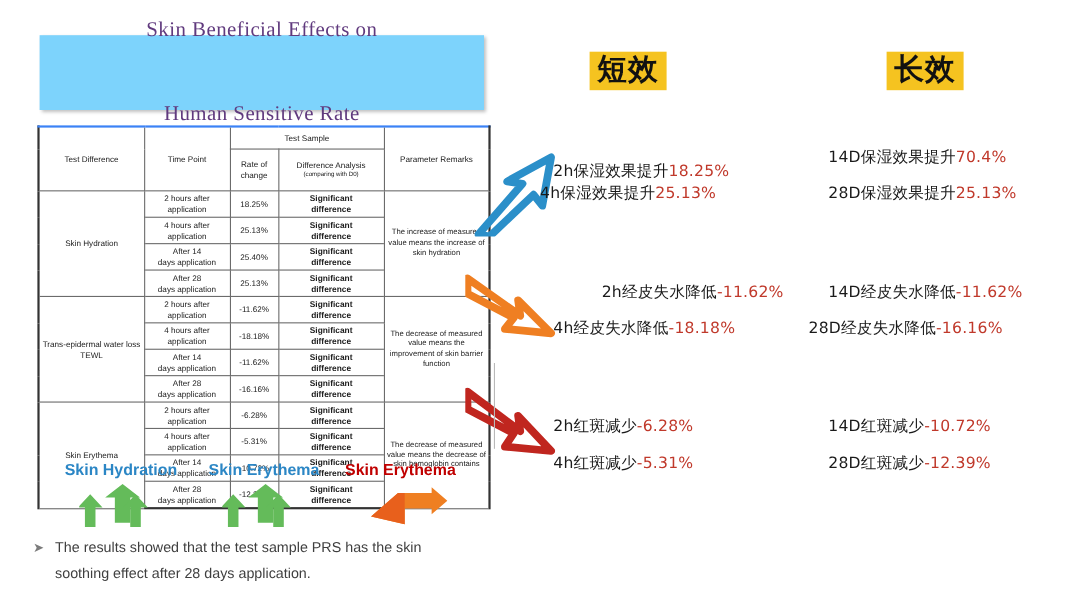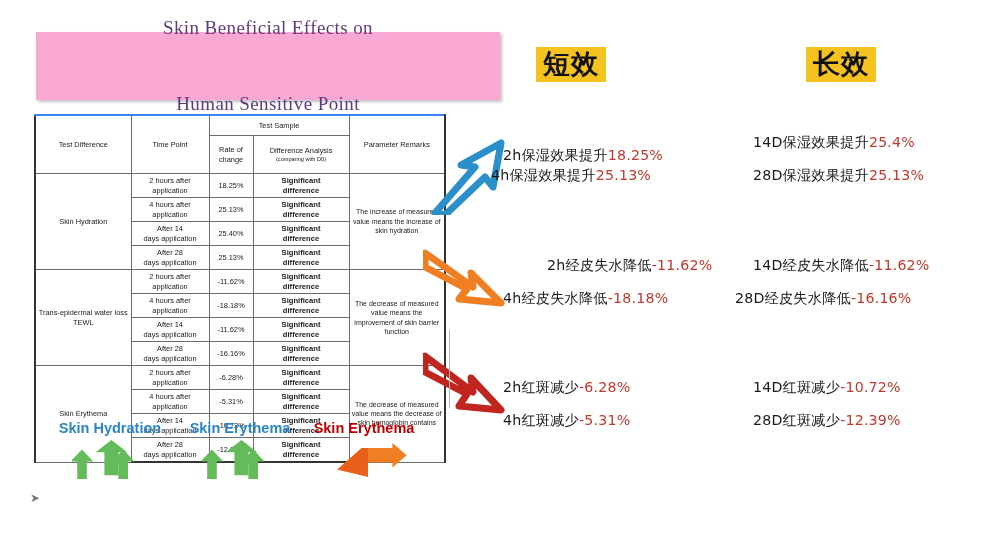--- a/index.html
+++ b/index.html
@@ -13,23 +13,23 @@
     position: relative;
     font-family: "Liberation Sans", "DejaVu Sans", sans-serif;
     overflow: hidden;
   }
 
   
   #title-banner {
     position: absolute;
     left: 36px;
     top: 32px;
-    width: 464px;
+    width: 404px;
     height: 68px;
-    background: #f9a8d4;
+    background: #7dd3fc;
     box-shadow: 2px 2px 3px rgba(0,0,0,0.25);
     display: flex;
     flex-direction: column;
     align-items: center;
     justify-content: center;
     gap: 48px;
   }
   #title-banner .tline {
     font-family: "Liberation Serif", "DejaVu Serif", serif;
     font-size: 19px;
@@ -141,21 +141,21 @@
     width: 1px;
     height: 78px;
     background: #b9b9b9;
   }
 </style>
 </head>
 <body>
 
 <div id="title-banner">
   <div class="tline">Skin Beneficial Effects on</div>
-  <div class="tline">Human Sensitive Point</div>
+  <div class="tline">Human Sensitive Rate</div>
 </div>
 
 <table id="result-table">
   <colgroup>
     <col style="width:96px">
     <col style="width:78px">
     <col style="width:44px">
     <col style="width:96px">
     <col style="width:96px">
   </colgroup>
@@ -343,20 +343,24 @@
   <div class="legend-icons">
     <svg width="86" height="40" viewBox="0 0 86 40">
       <path d="M16 26 L40 5 L70 5 L70 0 L84 12 L70 24 L70 19 L46 19 L46 33 Z" fill="#ef7f22" transform="translate(0,3) scale(1.02)"></path>
       <path d="M16 26 L40 5 L46 5 L46 33 Z" fill="#e8601c" transform="translate(0,3) scale(1.02)"></path>
     </svg>
   </div>
 </div>
 
 <div id="bullet-block">
   <div id="bullet-marker">➤</div>
+  <div id="bullet-text">
+    <div>The results showed that the test sample PRS has the skin</div>
+    <div>soothing effect after 28 days application.</div>
+  </div>
 </div>
 
 <div class="col-header" id="header-short">短效</div>
 <div class="col-header" id="header-long">长效</div>
 
 <svg class="arrow-svg" style="left:431px; top:139px;" width="76" height="76" viewBox="0 0 76 76">
   <path d="M4 74 L44 28 L30 26 L70 4 L62 48 L54 38 L14 76 Z" fill="none" stroke="#2b8fc9" stroke-width="7" stroke-linejoin="round"></path>
 </svg>
 
 <svg class="arrow-svg" style="left:423px; top:249px;" width="82" height="62" viewBox="0 0 82 62">
@@ -365,21 +369,21 @@
 
 <svg class="arrow-svg" style="left:423px; top:352px;" width="82" height="68" viewBox="0 0 82 68">
   <path d="M2 4 L50 40 L48 26 L78 58 L36 54 L44 42 L2 20 Z" fill="none" stroke="#c0261f" stroke-width="7" stroke-linejoin="round"></path>
 </svg>
 
 <div id="bg-vline"></div>
 
 <div id="stat-lines">
     <div class="stat-line" style="left: 503px; top: 146px;"><span>2h保湿效果提升</span><span class="val">18.25%</span></div>
     <div class="stat-line" style="left: 491px; top: 166px;"><span>4h保湿效果提升</span><span class="val">25.13%</span></div>
-    <div class="stat-line" style="left: 753px; top: 133px;"><span>14D保湿效果提升</span><span class="val">25.4%</span></div>
+    <div class="stat-line" style="left: 753px; top: 133px;"><span>14D保湿效果提升</span><span class="val">70.4%</span></div>
     <div class="stat-line" style="left: 753px; top: 166px;"><span>28D保湿效果提升</span><span class="val">25.13%</span></div>
     <div class="stat-line" style="left: 503px; top: 256px; margin-left: 44px;"><span>2h经皮失水降低</span><span class="val">-11.62%</span></div>
     <div class="stat-line" style="left: 503px; top: 289px;"><span>4h经皮失水降低</span><span class="val">-18.18%</span></div>
     <div class="stat-line" style="left: 753px; top: 256px;"><span>14D经皮失水降低</span><span class="val">-11.62%</span></div>
     <div class="stat-line" style="left: 735px; top: 289px;"><span>28D经皮失水降低</span><span class="val">-16.16%</span></div>
     <div class="stat-line" style="left: 503px; top: 378px;"><span>2h红斑减少</span><span class="val">-6.28%</span></div>
     <div class="stat-line" style="left: 503px; top: 411px;"><span>4h红斑减少</span><span class="val">-5.31%</span></div>
     <div class="stat-line" style="left: 753px; top: 378px;"><span>14D红斑减少</span><span class="val">-10.72%</span></div>
     <div class="stat-line" style="left: 753px; top: 411px;"><span>28D红斑减少</span><span class="val">-12.39%</span></div>
   </div>

